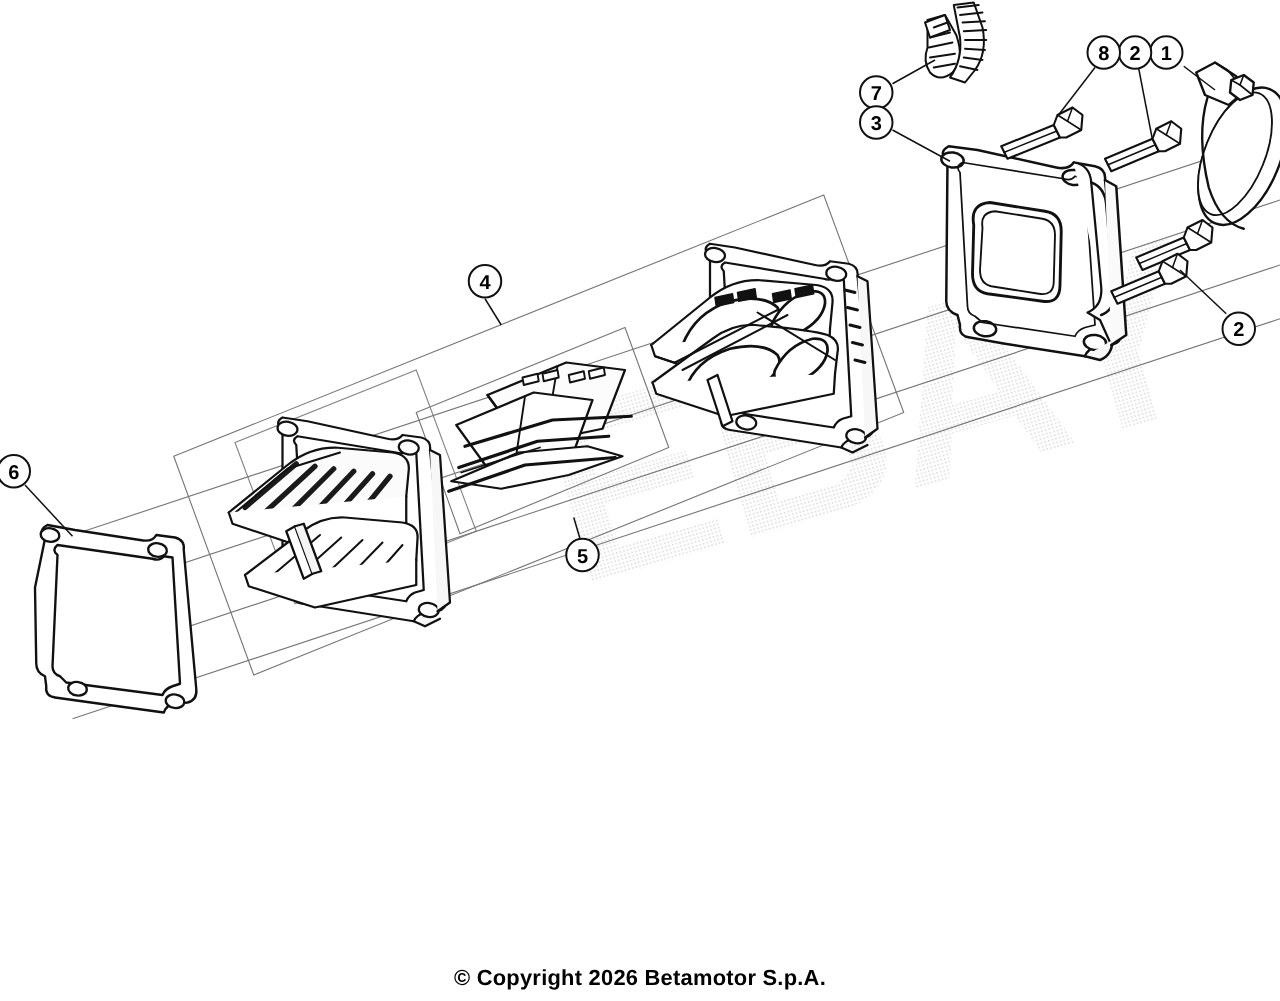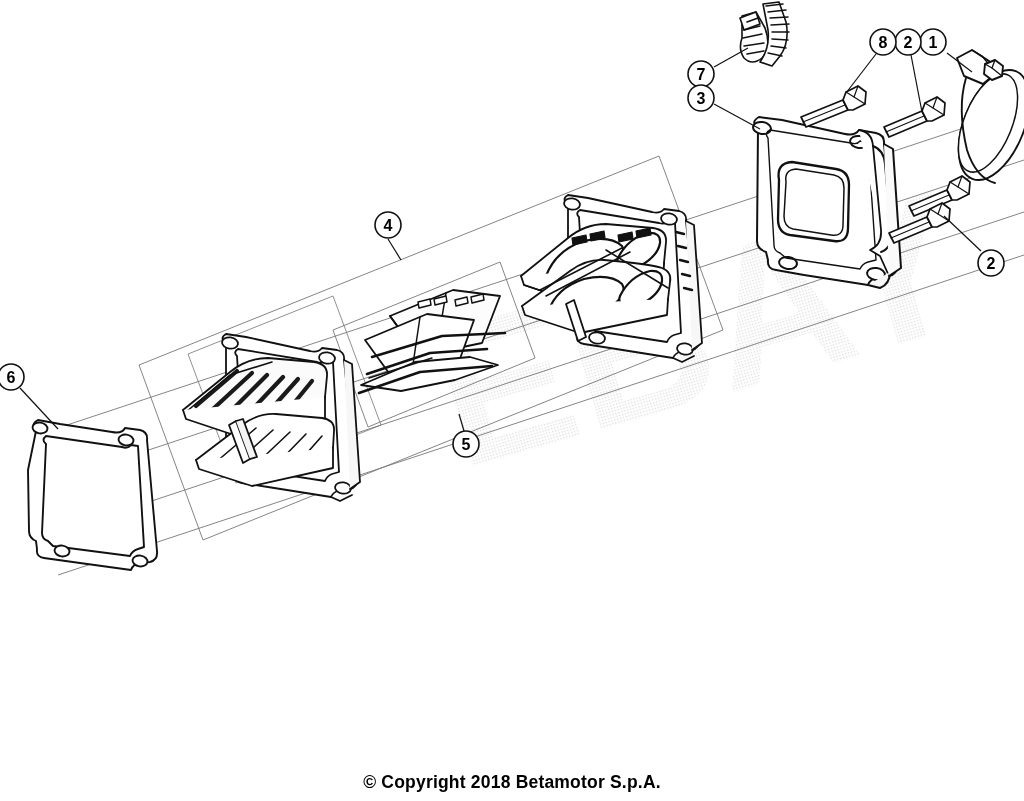--- a/index.html
+++ b/index.html
@@ -396,15 +396,15 @@
     <g>
       <circle cx="11" cy="377" r="13" fill="#ffffff" stroke="#111111" stroke-width="1.6"></circle>
       <text x="11" y="383" text-anchor="middle" font-family="'Liberation Sans',sans-serif" font-size="16" font-weight="bold" fill="#000000">6</text>
     </g>
 
   </g>
 
   </g>
 </svg>
 
-<div class="copyright">© Copyright 2018 Betamotor S.p.A.</div>
+<div class="copyright">© Copyright 2026 Betamotor S.p.A.</div>
 
 </div>
 
 </body></html>

